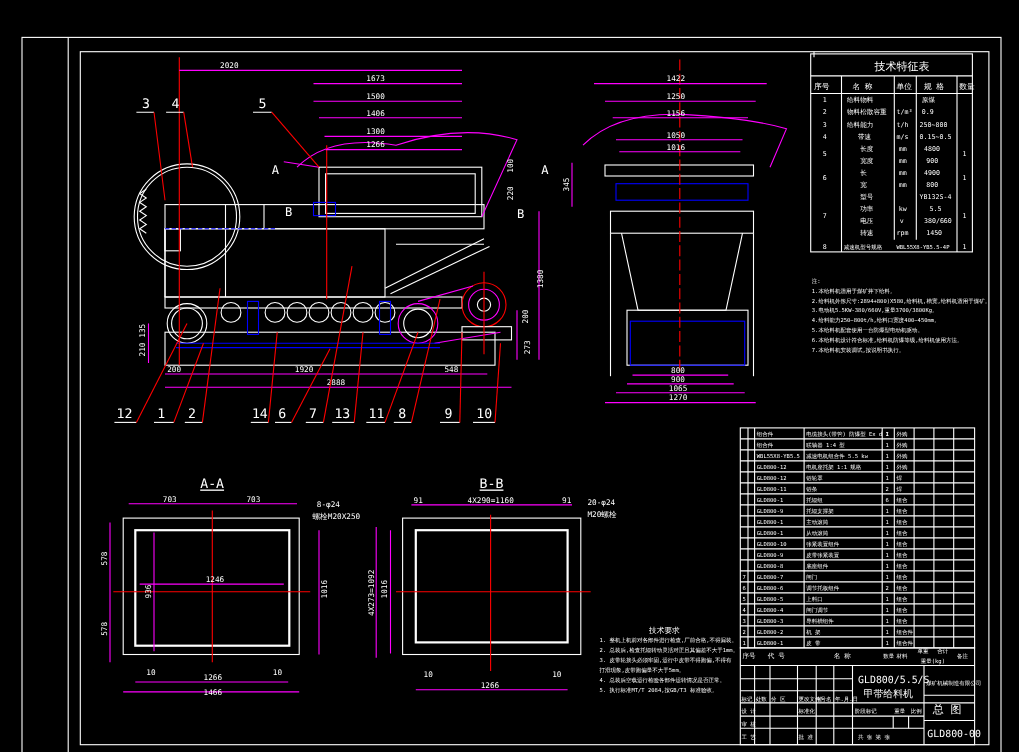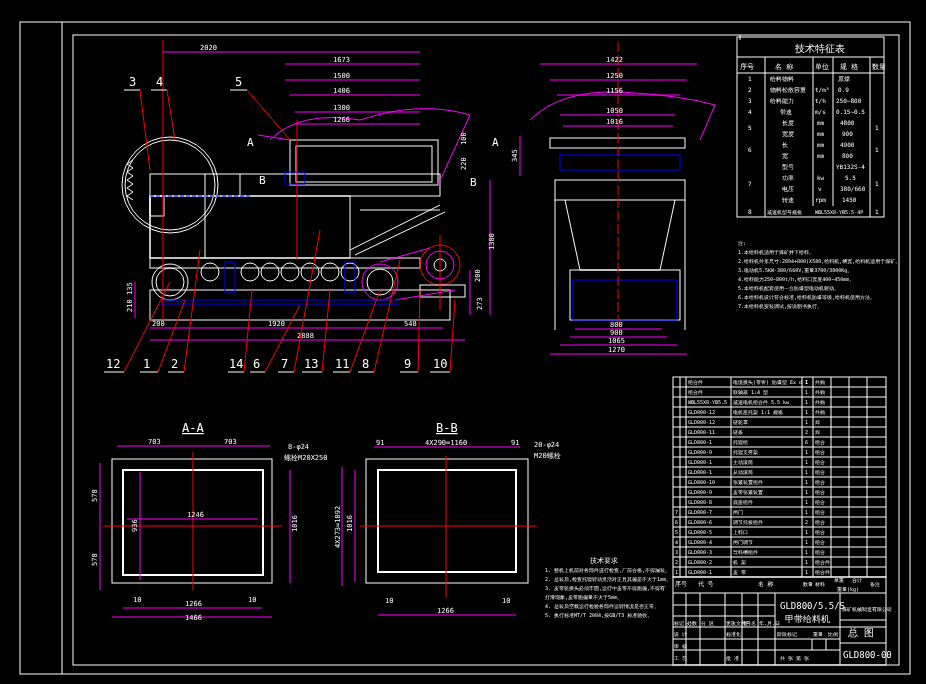--- a/index.html
+++ b/index.html
@@ -1,17 +1,17 @@
 <!DOCTYPE html>
 <html><head>
 <meta charset="utf-8">
 <style>
   html,body{margin:0;padding:0;background:#000;}
   body{width:926px;height:684px;position:relative;overflow:hidden;font-family:"DejaVu Sans Mono",monospace;color:#fff;}
-  #canvas{position:absolute;left:0;top:0;width:926px;height:540px;}
+  #canvas{position:absolute;left:0;top:12px;width:926px;height:540px;}
   svg text{font-family:"DejaVu Sans Mono",monospace;}
   .w{stroke:#fff;fill:none;}
   .r{stroke:#f00;fill:none;}
   .m{stroke:#f0f;fill:none;}
   .b{stroke:#00f;fill:none;}
   .tw{fill:#fff;}
   .tm{fill:#fff;font-size:7px;}
 </style>
 </head>
 <body>

